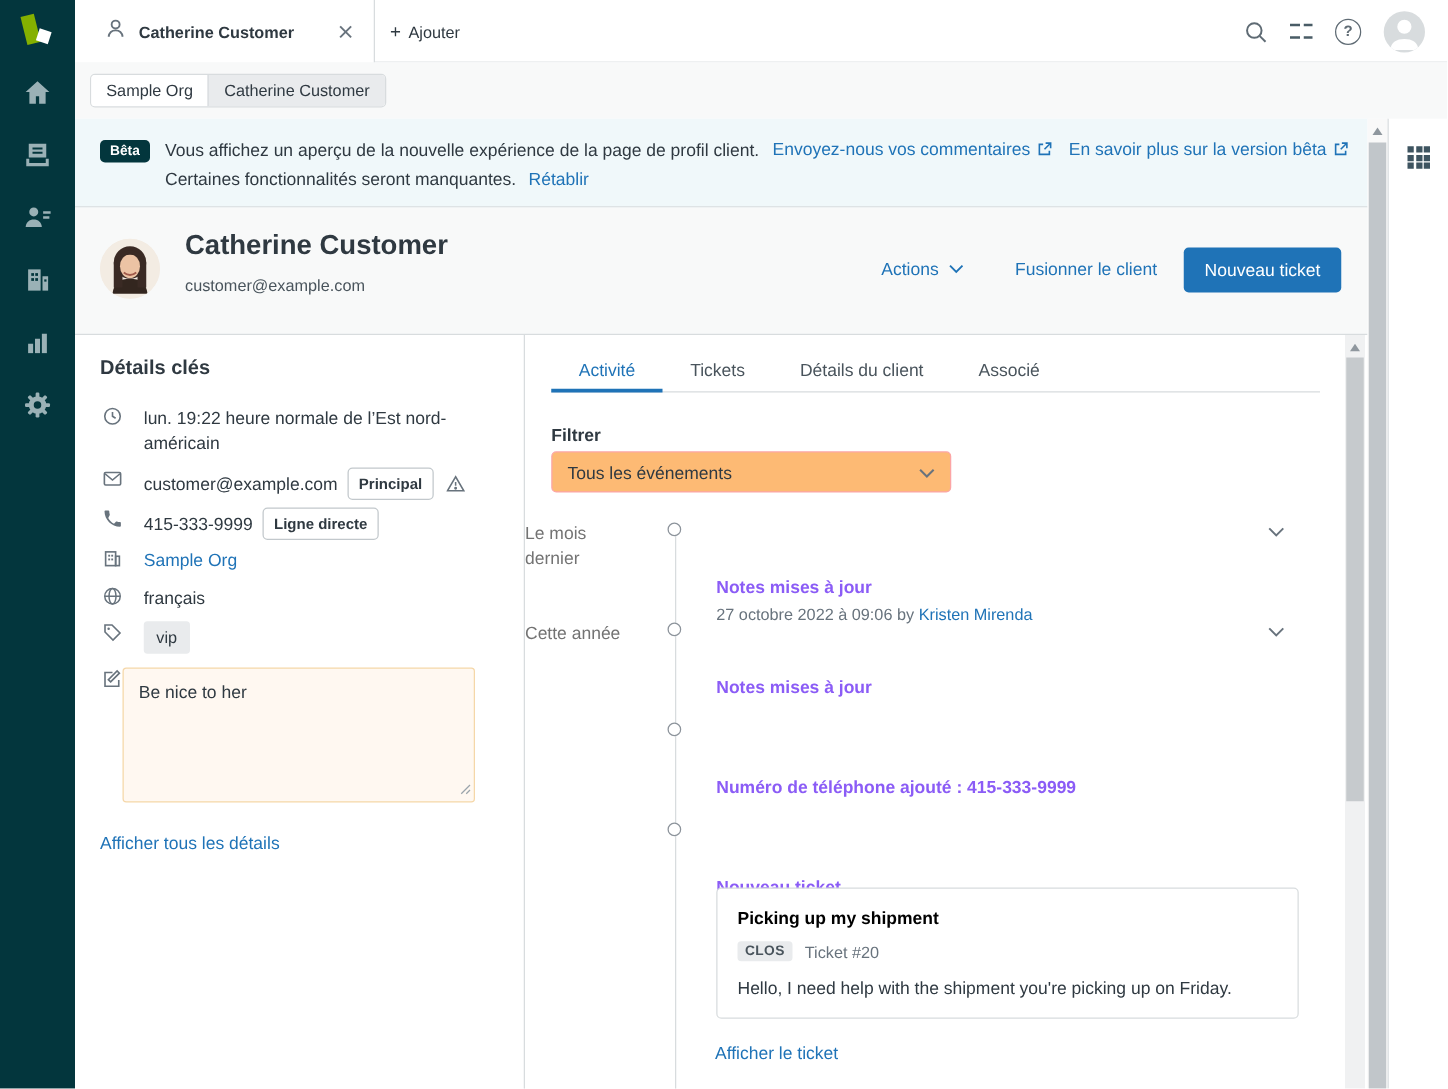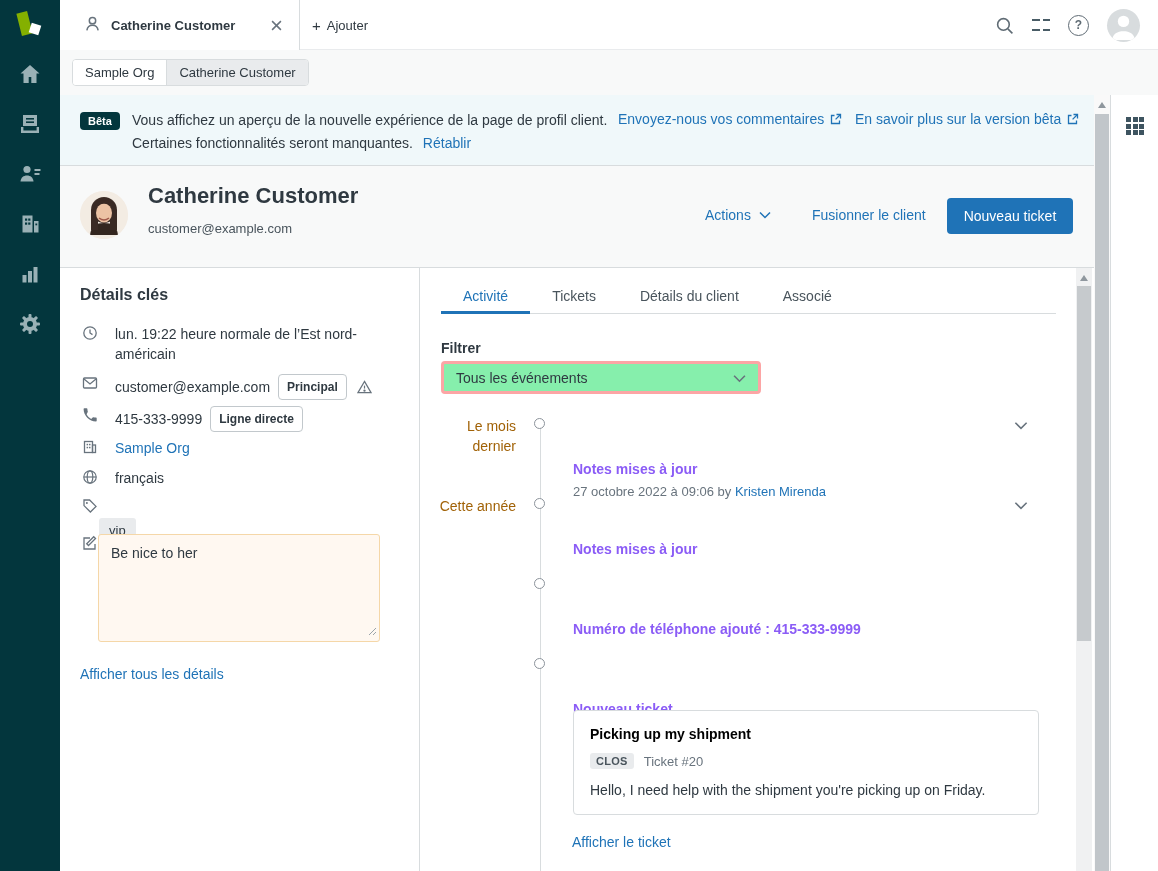--- a/index.html
+++ b/index.html
@@ -71,26 +71,26 @@
   .note-handle { position:absolute; right:3px; bottom:6px; color:#9aa4ab; }
   .show-all { position:absolute; left:20px; top:398px; font-size:14px; }
 
   
   .rightcol { position:absolute; left:360px; top:0; width:656px; height:604px; }
   .tabs-row { position:absolute; left:21px; right:20px; top:12px; height:34px; border-bottom:1px solid #d8dcde; display:flex; }
   .tab { position:relative; padding:0 22px; font-size:14px; color:#49545c; line-height:32px; cursor:pointer; white-space:nowrap; }
   .tab.active { color:#1f73b7; }
   .tab.active::after { content:""; position:absolute; left:0; right:0; bottom:-1px; height:3px; background:#1f73b7; }
   .filter-label { position:absolute; left:21px; top:72px; font-size:14px; font-weight:700; color:#2f3941; }
-  .filter-select { position:absolute; left:21px; top:93px; width:320px; height:33px; border:3px solid #fca5a5; border-radius:4px; background:#86efac; display:flex; align-items:center; padding:0 12px; font-size:14px; color:#2f3941; cursor:pointer; }
+  .filter-select { position:absolute; left:21px; top:93px; width:320px; height:33px; border:1px solid #fca5a5; border-radius:4px; background:#fdba74; display:flex; align-items:center; padding:0 12px; font-size:14px; color:#2f3941; cursor:pointer; }
   .filter-select .chev { margin-left:auto; color:#68737d; }
 
   .tl-line { position:absolute; left:120px; top:158px; bottom:0; width:1px; background:#d8dcde; }
   .ev { position:absolute; left:0; right:20px; }
-  .ev-group { position:absolute; left:0; top:2px; width:96px; text-align:right; font-size:14px; color:#a16207; line-height:20px; }
+  .ev-group { position:absolute; left:0; top:2px; width:96px; text-align:left; font-size:14px; color:#737373; line-height:20px; }
   .ev-dot { position:absolute; left:114px; top:4px; width:11px; height:11px; border:1.5px solid #8c939b; border-radius:50%; background:#fff; }
   .ev-title { margin-left:153px; font-size:14px; font-weight:700; color:#8b5cf6;margin-top:47px; }
   .ev-meta { margin-left:153px; margin-top:7px; font-size:13px; color:#68737d; }
   .ev-meta a { color:#1f73b7; text-decoration:none; cursor:pointer; }
   .ev-chevron { position:absolute; right:28px; top:4px; color:#68737d; cursor:pointer; background:none; border:none; }
 
   .ticket-card { position:absolute; left:153px; top:442px; width:466px; background:#fff; border:1px solid #d8dcde; border-radius:4px; padding:15px 16px 16px; }
   .tc-title { font-size:14px; font-weight:700; color:#000000; }
   .tc-row { margin-top:11px; display:flex; align-items:center; gap:10px; }
   .status-badge { background:#e9ebed; color:#49545c; font-size:11px; font-weight:700; padding:2px 6px; border-radius:3px; letter-spacing:.3px; }
@@ -338,21 +338,21 @@
           <span class="dicon">
             <svg width="16" height="16" viewBox="0 0 16 16" fill="none" stroke="#68737d" stroke-width="1.2">
                 <circle cx="8" cy="8" r="6.2"></circle>
                 <ellipse cx="8" cy="8" rx="2.8" ry="6.2"></ellipse>
                 <line x1="1.8" y1="8" x2="14.2" y2="8"></line>
               </svg>
           </span>
           <span class="dtext">français</span>
         </div>
 
-        <div class="drow" style="top:229px;flex-direction:column;">
+        <div class="drow" style="top:229px;">
           <span class="dicon">
             <svg width="16" height="16" viewBox="0 0 16 16" fill="none" stroke="#68737d" stroke-width="1.3">
                 <path d="M2 2h5.6L14 8.4 8.4 14 2 7.6z"></path>
                 <circle cx="4.9" cy="4.9" r="1" fill="#68737d" stroke="none"></circle>
               </svg>
           </span>
           <span class="dtext"><span class="tag-chip">vip</span></span>
         </div>
 
         <div class="drow" style="top:266px;">

